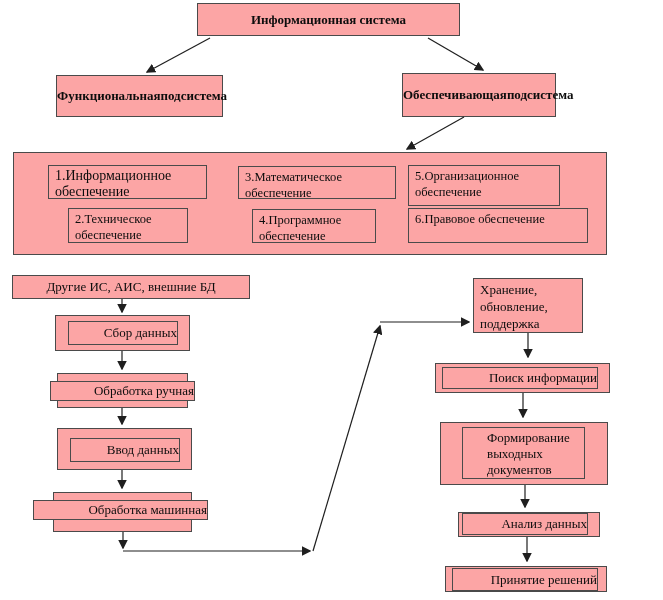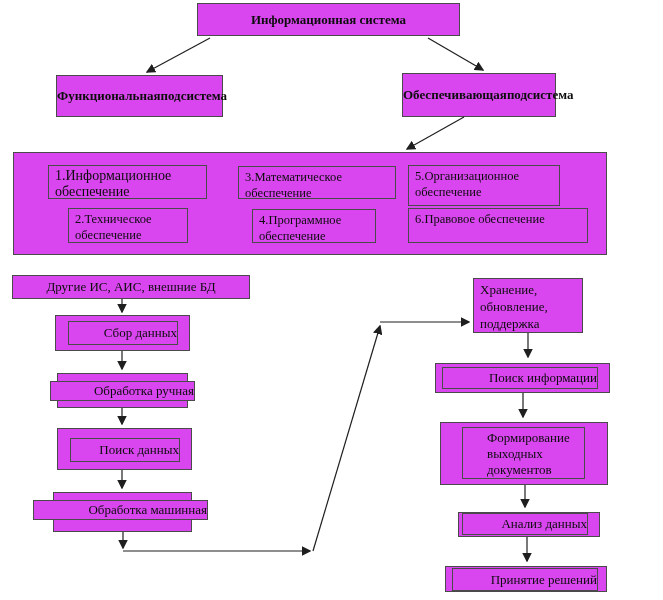--- a/index.html
+++ b/index.html
@@ -6,21 +6,21 @@
   #canvas{
     position:relative;
     width:663px;height:600px;
     background:#ffffff;
     font-family:"Liberation Serif","DejaVu Serif",serif;
     color:#0d0d0d;
     overflow:hidden;
   }
   .box{
     position:absolute;
-    background:#d946ef;
+    background:#fca5a5;
     border:1px solid #4a4a4a;
     box-sizing:border-box;
     font-size:13px;
     line-height:16px;
   }
   .center{display:flex;align-items:center;justify-content:center;text-align:center;}
   .bold{font-weight:bold;}
   .two-line{display:flex;flex-direction:row;justify-content:space-around;align-items:center;text-align:center;}
   .pad-left{padding:2px 6px;}
   svg.connectors{position:absolute;left:0;top:0;z-index:5;pointer-events:none;}
@@ -76,21 +76,21 @@
     <span>Сбор данных</span>
   </div>
 
   <div class="box layer2" style="left:57px;top:373px;width:131px;height:35px;"></div>
   <div class="box center layer3" style="left:50px;top:381px;width:145px;height:20px;">
     <span>Обработка ручная</span>
   </div>
 
   <div class="box layer2" style="left:57px;top:428px;width:135px;height:42px;"></div>
   <div class="box center layer3" style="left:70px;top:438px;width:110px;height:24px;">
-    <span>Поиск данных</span>
+    <span>Ввод данных</span>
   </div>
 
   <div class="box layer2" style="left:53px;top:492px;width:139px;height:40px;"></div>
   <div class="box center layer3" style="left:33px;top:500px;width:175px;height:20px;">
     <span>Обработка машинная</span>
   </div>
 
   <div class="box pad-left" style="left:473px;top:278px;width:110px;height:55px;line-height:17px;">
     <span>Хранение, обновление, поддержка</span>
   </div>

